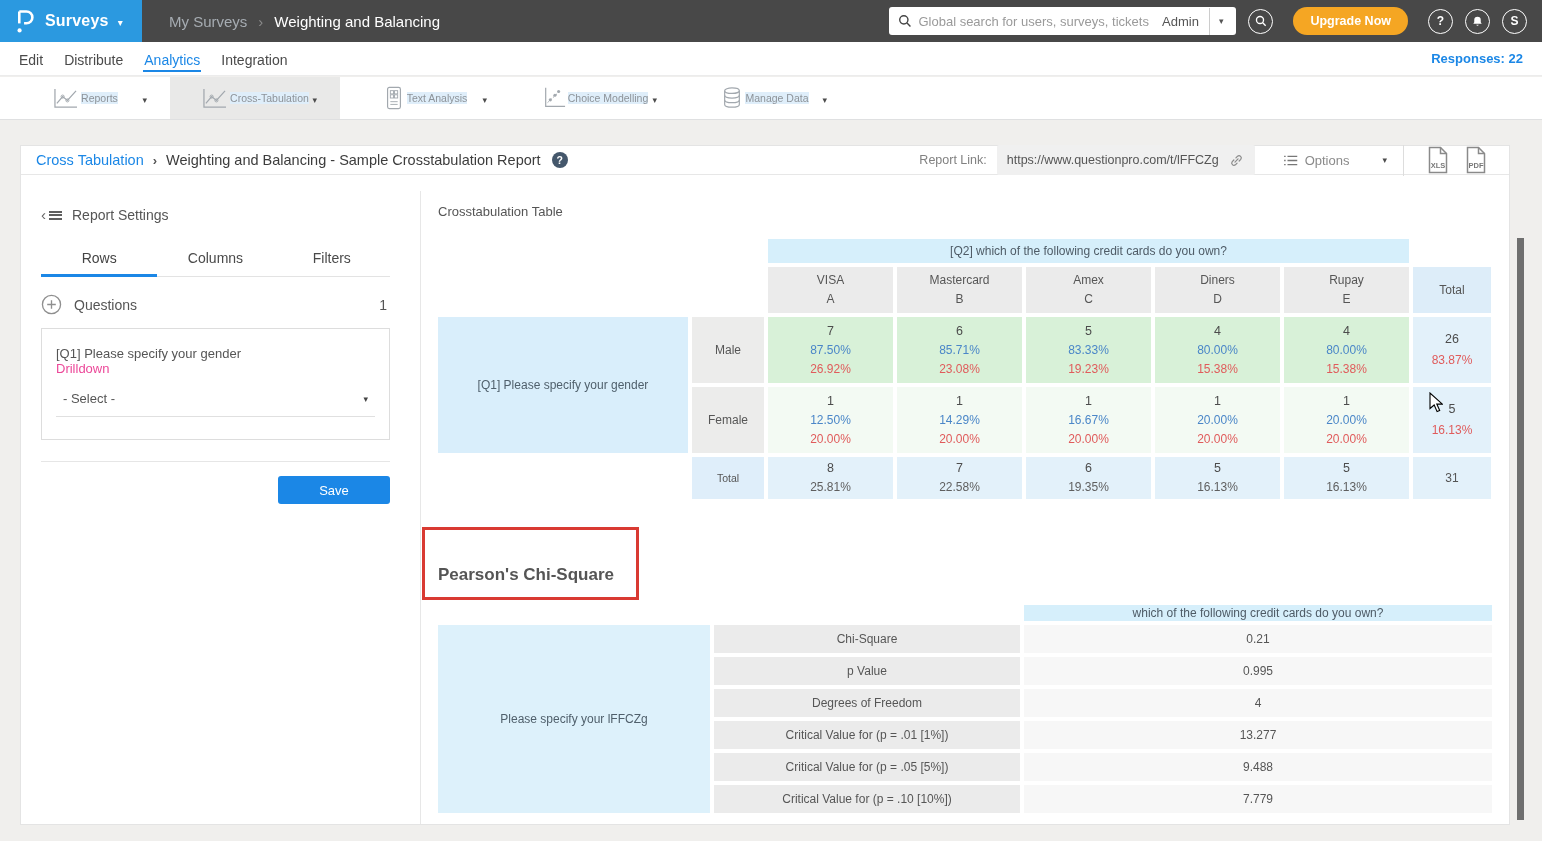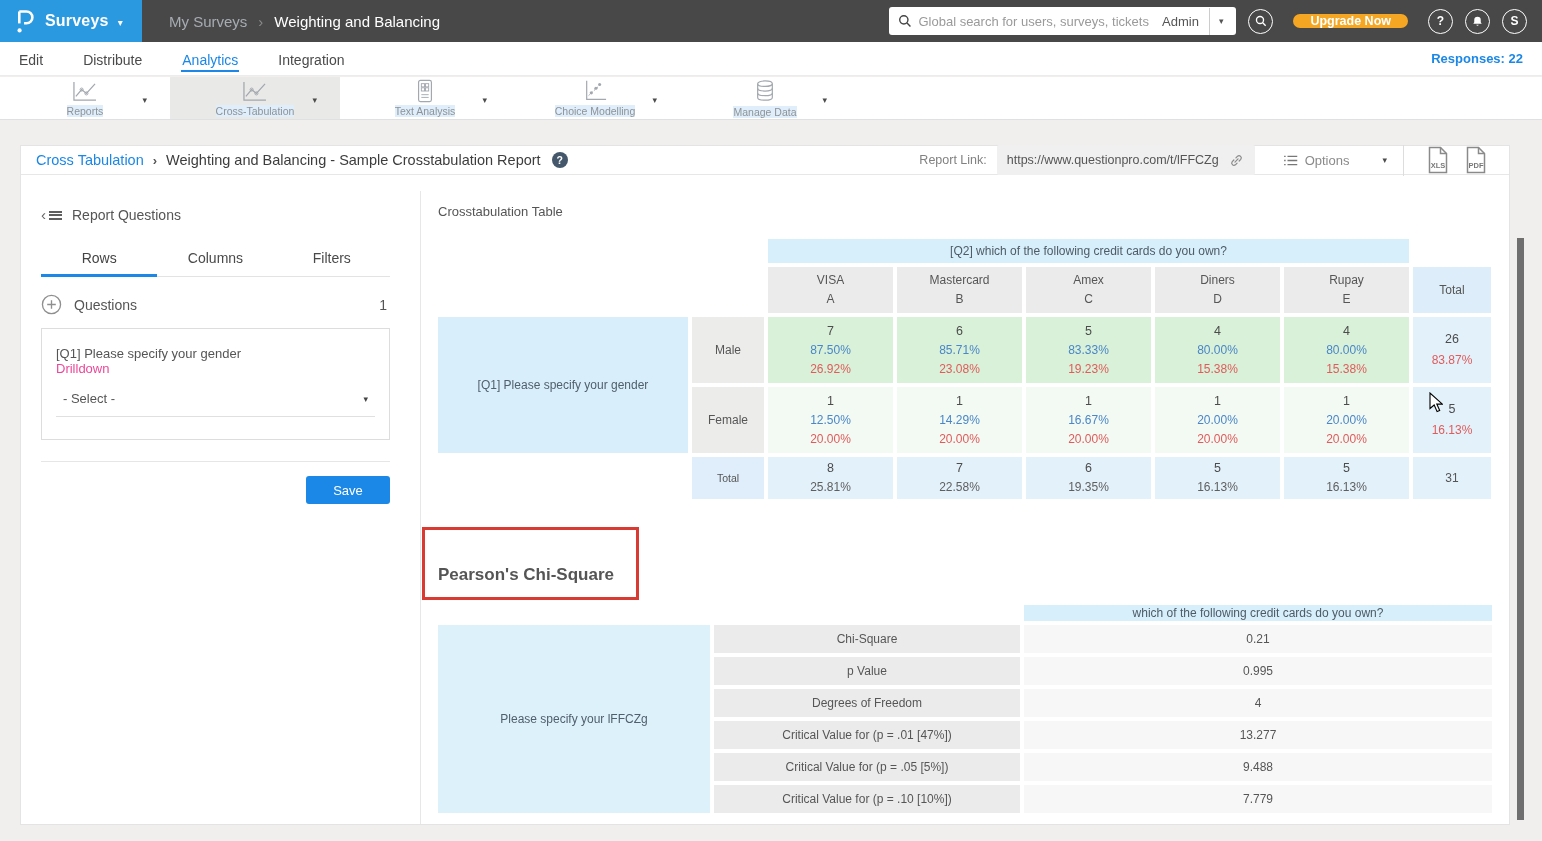--- a/index.html
+++ b/index.html
@@ -18,34 +18,34 @@
   .crumb-page { color:#fff; }
   .top-actions { position:absolute; right:15px; top:0; height:42px; display:flex; align-items:center; gap:12px; }
   .searchbox { display:flex; align-items:center; width:347px; height:28px; background:#fff; border-radius:3px; padding:0 4px 0 9px; }
   .searchbox svg { flex:none; }
   .gsearch { border:none; outline:none; flex:1; font-family:inherit; font-size:13px; color:#555; padding:0 6px; min-width:0; }
   .gsearch::placeholder { color:#9a9a9a; }
   .sb-admin { color:#555; font-size:13px; padding:0 10px 0 4px; }
   .sb-sep { width:1px; height:27px; background:#ccc; }
   .sb-caret { color:#555; font-size:9px; padding:0 9px; }
   .cbtn { width:25px; height:25px; border:1.6px solid #fff; border-radius:50%; display:flex; align-items:center; justify-content:center; color:#fff; font-size:12px; font-weight:bold; flex:none; }
-  .upgrade { height:14px; border:none; border-radius:14px; background:var(--upgrade_orange,#f5a623); color:#fff; font-family:inherit; font-size:12.5px; font-weight:bold; padding:0 17px; margin:0 8px; }
+  .upgrade { height:28px; border:none; border-radius:14px; background:var(--upgrade_orange,#f5a623); color:#fff; font-family:inherit; font-size:12.5px; font-weight:bold; padding:0 17px; margin:0 8px; }
 
   
   .navbar { position:absolute; top:42px; left:0; right:0; height:34px; background:#fff; display:flex; align-items:center; padding-left:18px; border-bottom:1px solid #ececec; }
-  #nav-items { display:flex; gap:38px; height:100%; align-items:center; }
+  #nav-items { display:flex; gap:19px; height:100%; align-items:center; }
   .nav-link { font-size:14px; color:#4a4a4a; padding:6px 1px 4px; cursor:default; }
   .nav-link.active { color:var(--accent,#1b87e6); border-bottom:2px solid var(--accent,#1b87e6); padding-bottom:2px; }
   .responses { margin-left:auto; padding-right:19px; color:var(--accent,#1b87e6); font-size:13px;font-weight:bold; }
 
   
   .toolbar { position:absolute; top:77px; left:0; right:0; height:43px; background:#fff; border-bottom:1px solid #dfe0e1; display:flex; }
   .tool { width:170px; height:100%; position:relative; display:flex; align-items:center; justify-content:center; }
   .tool.active { background:#e9e9e8; }
-  .tstack { display:flex; flex-direction:column; align-items:center; gap:2px; color:#a2a8ae; }
+  .tstack { display:flex; flex-direction:row; align-items:center; gap:2px; color:#a2a8ae; }
   .tico-wrap { display:flex; color:#a2a8ae; }
   .tlabel { font-size:10.5px; color:#8d9399; }
   .tcaret { position:absolute; right:23px; top:18px; color:#4c4c4c; font-size:9px; }
 
   
   .card { position:absolute; left:20px; top:145px; width:1490px; height:680px; background:#fff; border:1px solid #e4e4e4; }
   .report-header { height:29px; border-bottom:1px solid #e7e7e7; display:flex; align-items:center; justify-content:space-between; padding:0 14px 0 15px; }
   .rh-left { display:flex; align-items:center; gap:9px; }
   .rh-crumb-link { color:var(--accent,#1b87e6); font-size:14.5px; cursor:pointer; }
   .rh-sep { color:#555; font-size:13px; font-weight:bold; }
@@ -72,21 +72,21 @@
   .questions-row { display:flex; align-items:center; gap:12px; margin-top:17px; }
   .questions-label { font-size:14px; color:#555; }
   .qcount { margin-left:auto; color:#555; font-size:14px; padding-right:3px; }
   .qbox { border:1px solid #ddd; margin-top:13px; padding:17px 14px 22px; }
   .qtext { font-size:13px; color:#555; }
   .drill-label { font-size:13px; color:#ec4899; }
   .select { margin-top:15px; display:flex; justify-content:space-between; align-items:center; font-size:13px; color:#555; border-bottom:1px solid #e0e0e0; padding:0 7px 10px 7px; cursor:pointer; }
   .select-caret { color:#444; font-size:9px; }
   .settings-divider { border-top:1px solid #e6e6e6; margin-top:21px; }
   .save-row { text-align:right; margin-top:14px; }
-  .save { width:84px; height:28px; border:none; border-radius:3px; background:var(--accent,#1b87e6); color:#fff; font-family:inherit; font-size:13px; }
+  .save { width:112px; height:28px; border:none; border-radius:3px; background:var(--accent,#1b87e6); color:#fff; font-family:inherit; font-size:13px; }
 
   
   .content { position:absolute; left:401px; top:45px; right:0; bottom:0; padding:13px 8px 0 16px; overflow:hidden; }
   .section-title { font-size:13px; color:#555; }
   table { border-collapse:separate; border-spacing:4px; font-size:12px; color:#555; }
   #crosstab-table { margin:16px 0 0 -4px; }
   td { vertical-align:middle; }
   .blank { background:transparent; }
   .qhead { background:var(--cell_blue_header,#d6effb); text-align:center; height:24px; color:#4e5b66; }
   .colhead { background:#ebebeb; text-align:center; height:46px; line-height:1.55; color:#565656; }
@@ -301,21 +301,21 @@
         </span>
       </div>
     </div>
 
     <aside class="settings">
       <div class="settings-head">
         <span class="collapse-icon">
           <span class="collapse-chev">‹</span>
             <span class="bars"></span>
         </span>
-        <span>Report Questions</span>
+        <span>Report Settings</span>
       </div>
       <div id="settings-tabs">
           <div class="tab active">Rows</div>
           <div class="tab">Columns</div>
           <div class="tab">Filters</div>
         </div>
       <div class="questions-row">
         <svg width="21" height="21" viewBox="0 0 22 22">
           <circle cx="11" cy="11" r="9.5" fill="none" stroke="#8f8f8f" stroke-width="1.4"></circle>
           <path d="M11 6.5v9M6.5 11h9" stroke="#8f8f8f" stroke-width="1.4"></path>
@@ -478,21 +478,21 @@
             </tr>
             <tr>
               <td class="chilabel">p Value</td>
               <td class="chival">0.995</td>
             </tr>
             <tr>
               <td class="chilabel">Degrees of Freedom</td>
               <td class="chival">4</td>
             </tr>
             <tr>
-              <td class="chilabel">Critical Value for (p = .01 [47%])</td>
+              <td class="chilabel">Critical Value for (p = .01 [1%])</td>
               <td class="chival">13.277</td>
             </tr>
             <tr>
               <td class="chilabel">Critical Value for (p = .05 [5%])</td>
               <td class="chival">9.488</td>
             </tr>
             <tr>
               <td class="chilabel">Critical Value for (p = .10 [10%])</td>
               <td class="chival">7.779</td>
             </tr>

